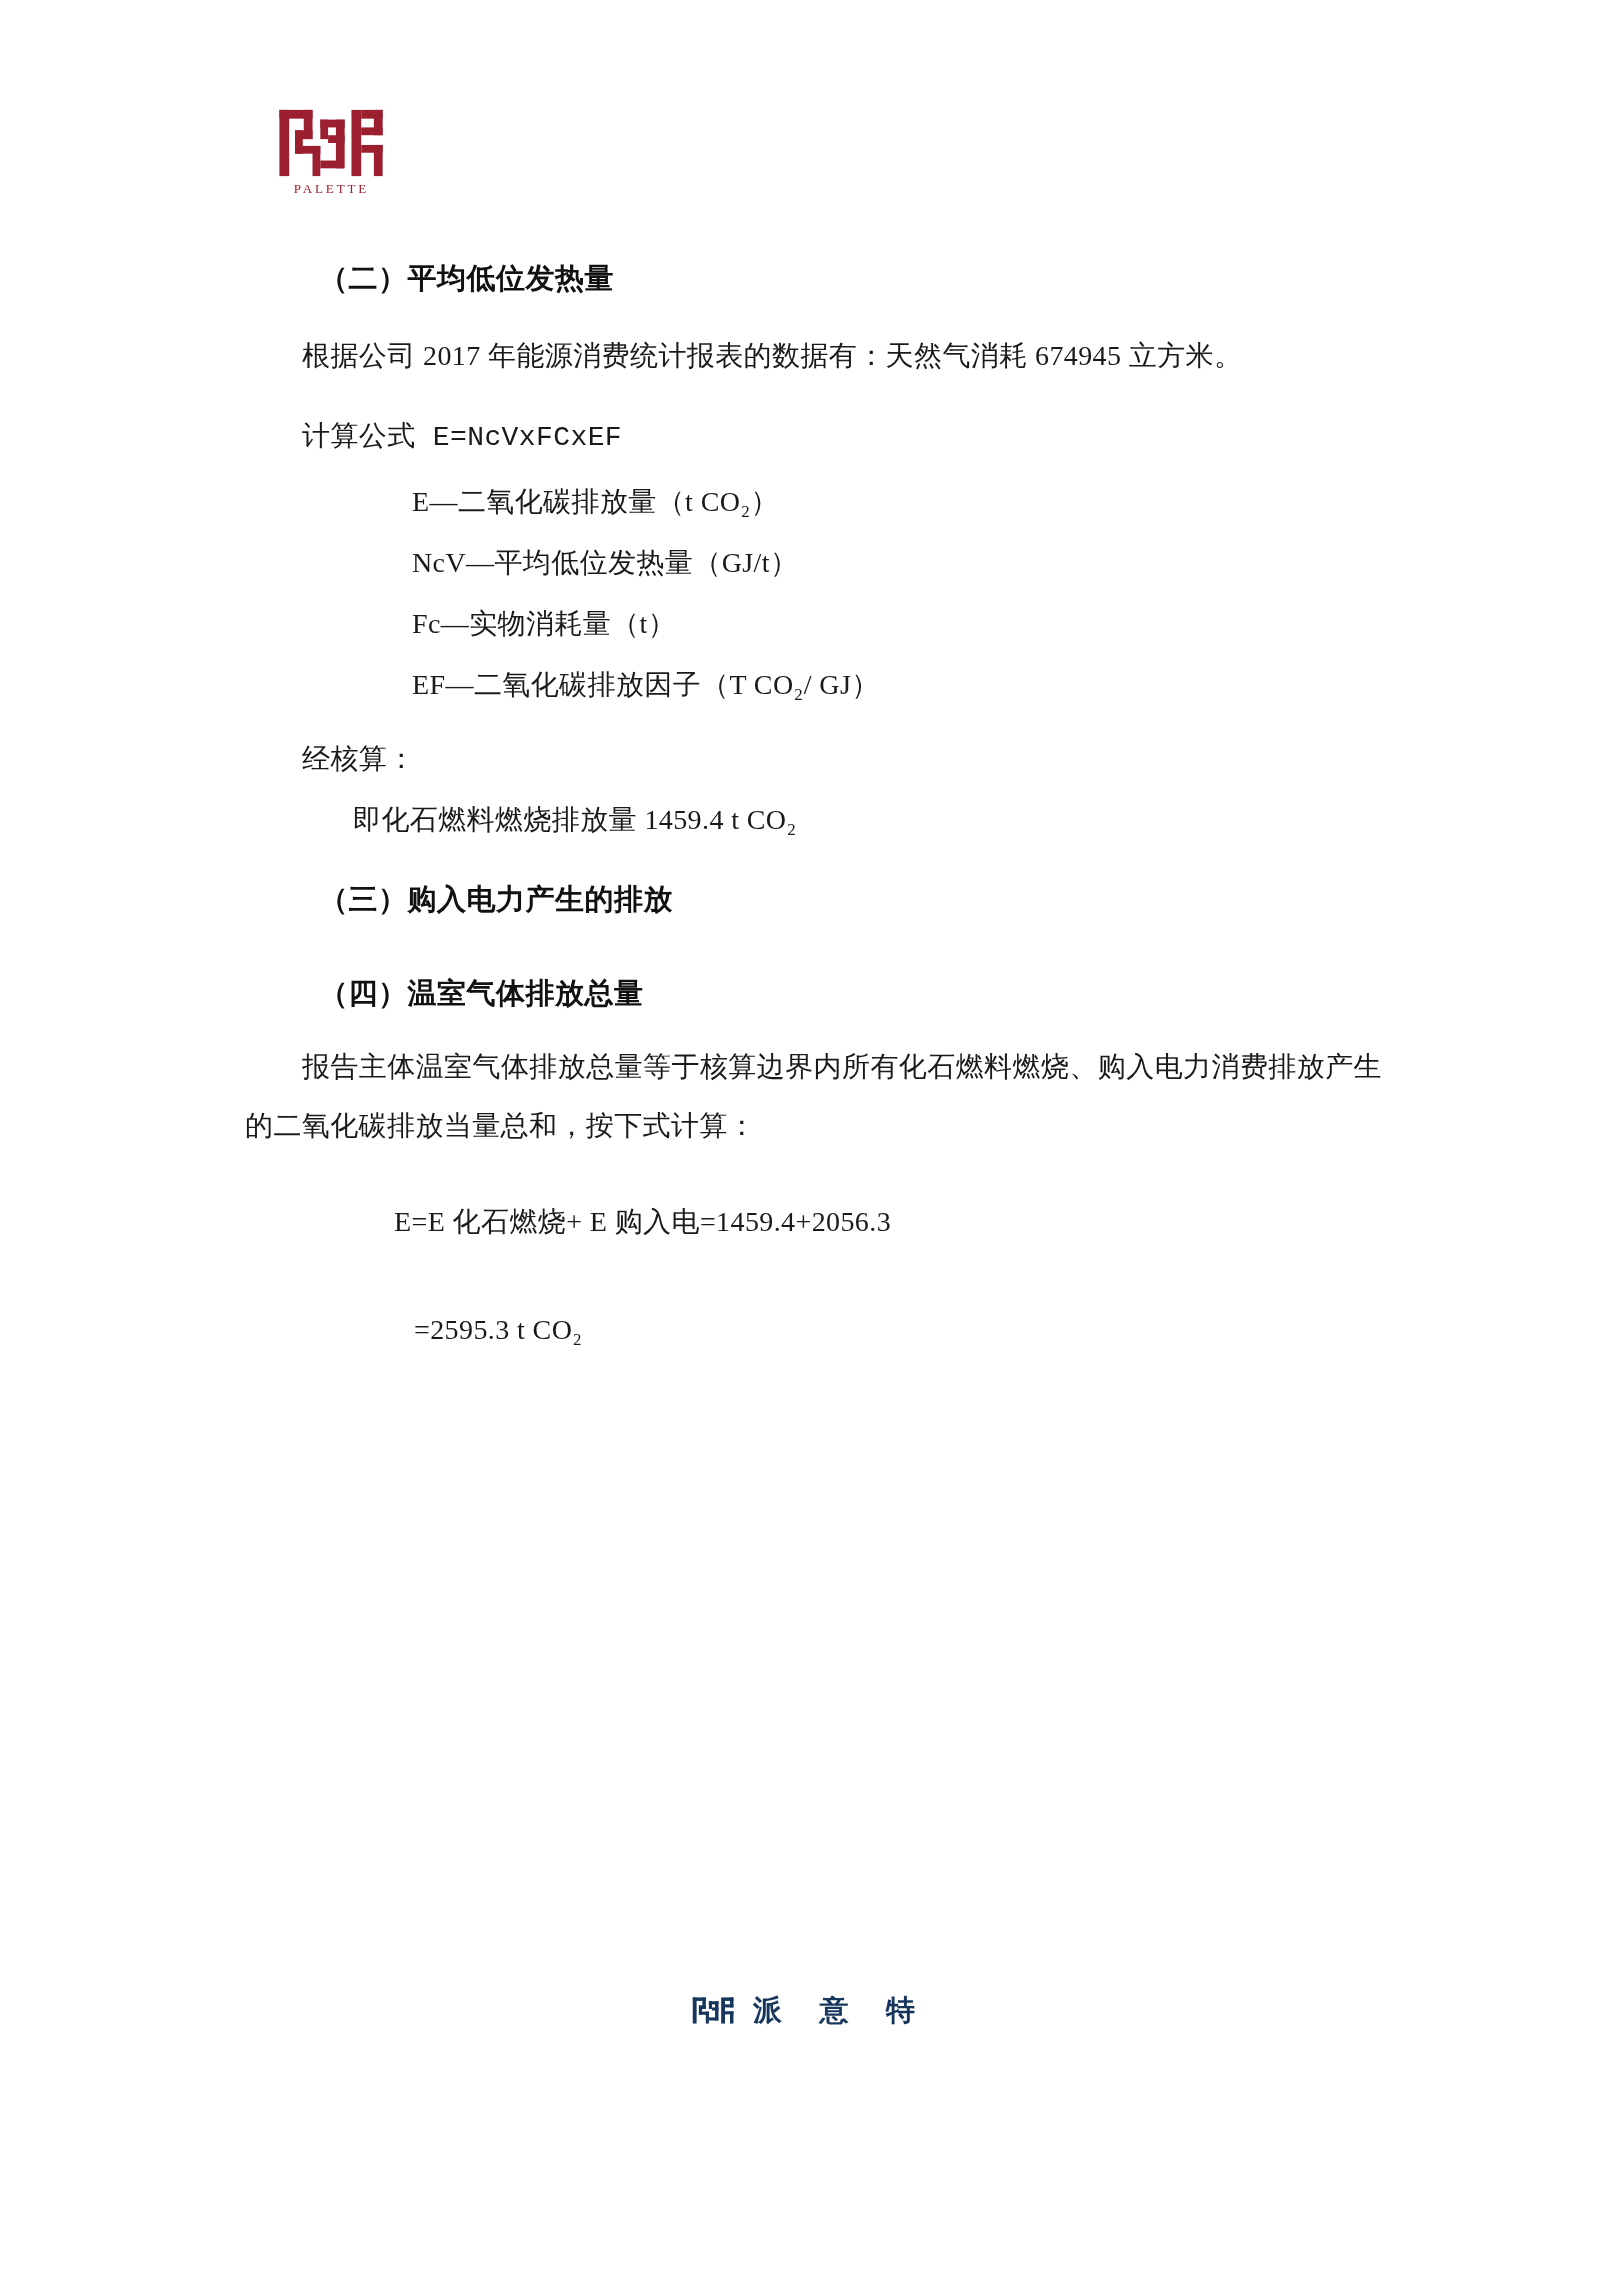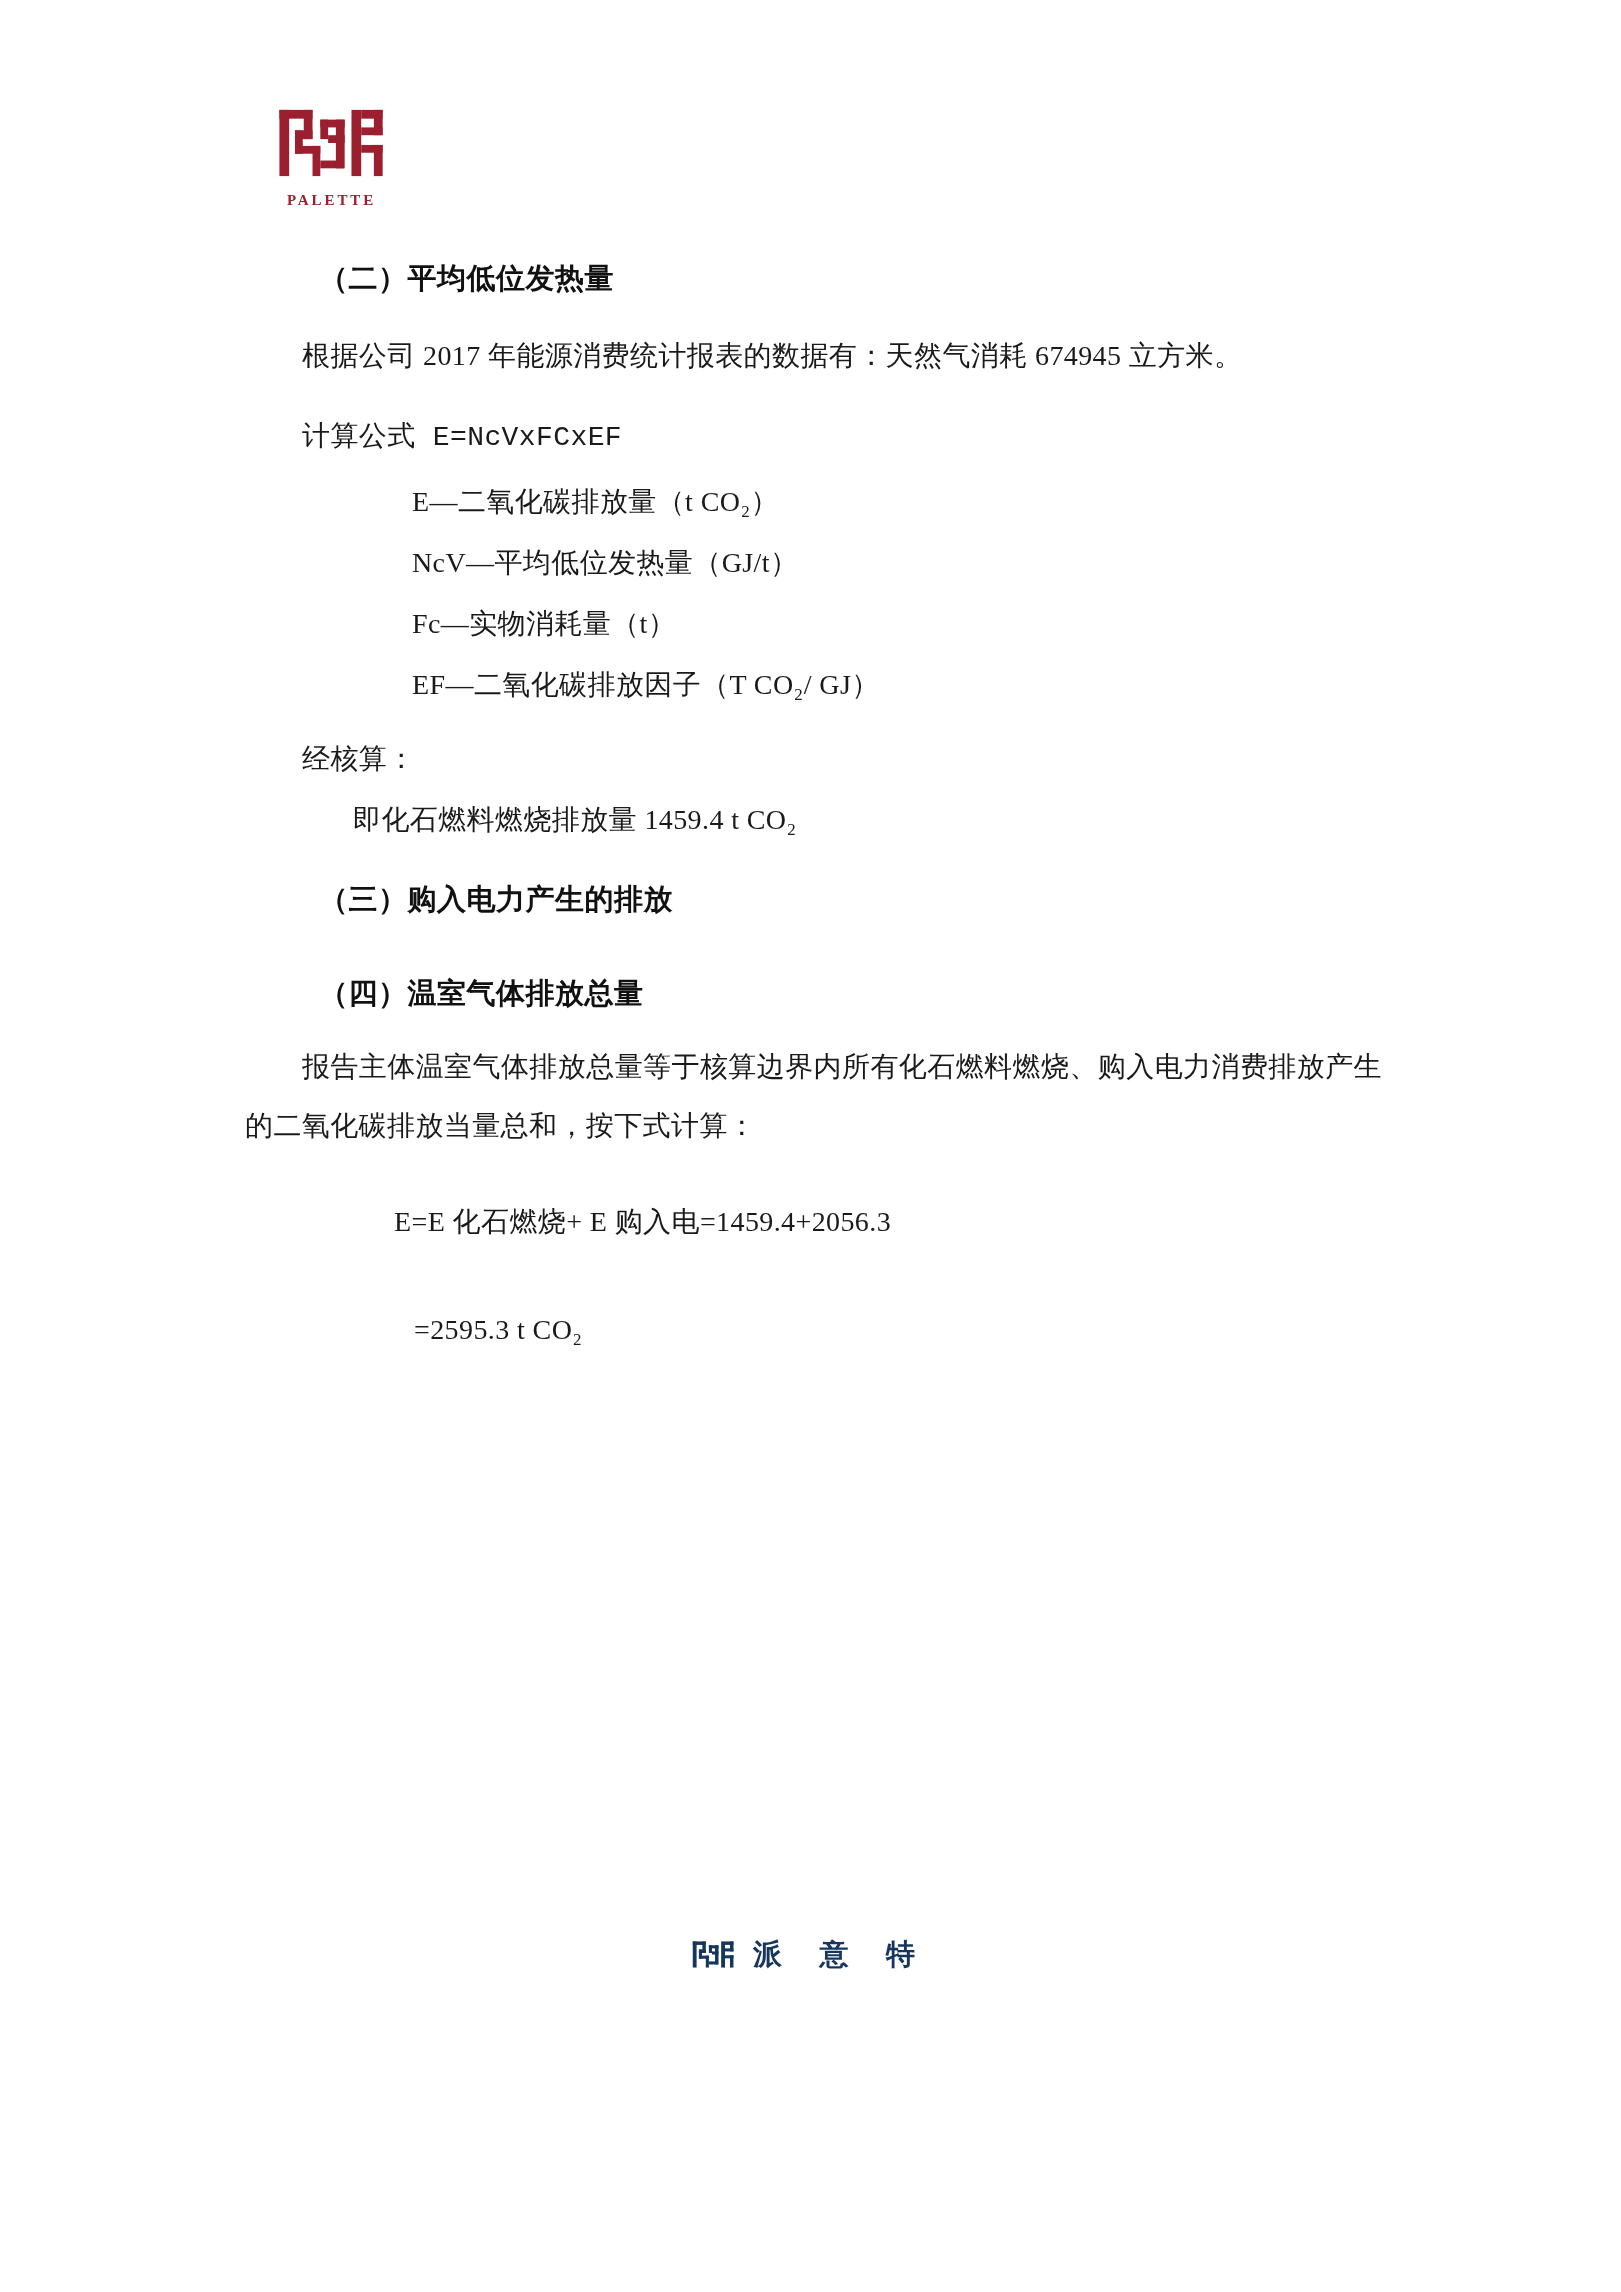--- a/index.html
+++ b/index.html
@@ -31,26 +31,26 @@
     width: 137px;
     text-align: center;
   }
   .logo-mark {
     width: 110px;
     height: 74px;
     margin: 0 auto;
     display: block;
   }
   .logo-word {
-    margin-top: 12px;
+    margin-top: 1px;
     font-family: "Liberation Serif", serif;
-    font-size: 15px;
+    font-size: 13px;
     letter-spacing: 2.9px;
     color: #9b1f2e;
-    font-weight: bold;
+    font-weight: normal;
   }
 
   
   .content {
     position: absolute;
     left: 245px;
     top: 257px;
     width: 1137px;
   }
 
@@ -117,21 +117,21 @@
   }
   .formula-wrap p.second {
     padding-left: 169px;
     margin-top: 49px;
   }
 
   
   .footer {
     position: absolute;
     left: 0;
-    top: 1933px;
+    top: 1989px;
     width: 1621px;
     display: flex;
     justify-content: center;
     align-items: center;
     gap: 17.6px;
   }
   .footer-mark {
     width: 43px;
     height: 43px;
     display: block;

